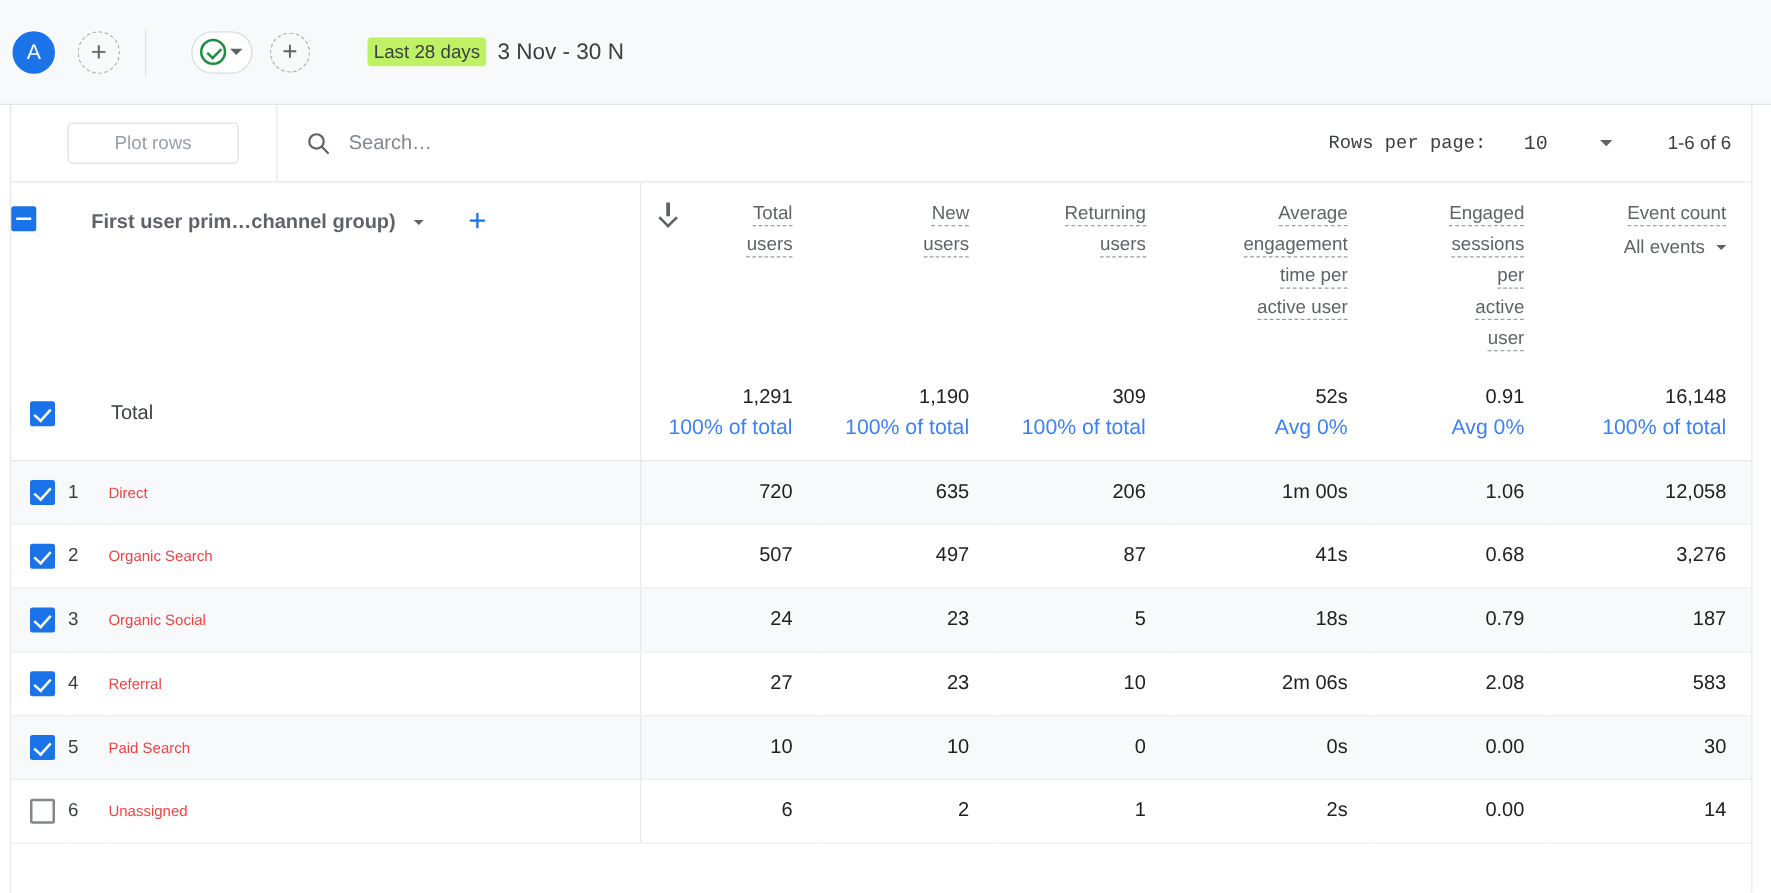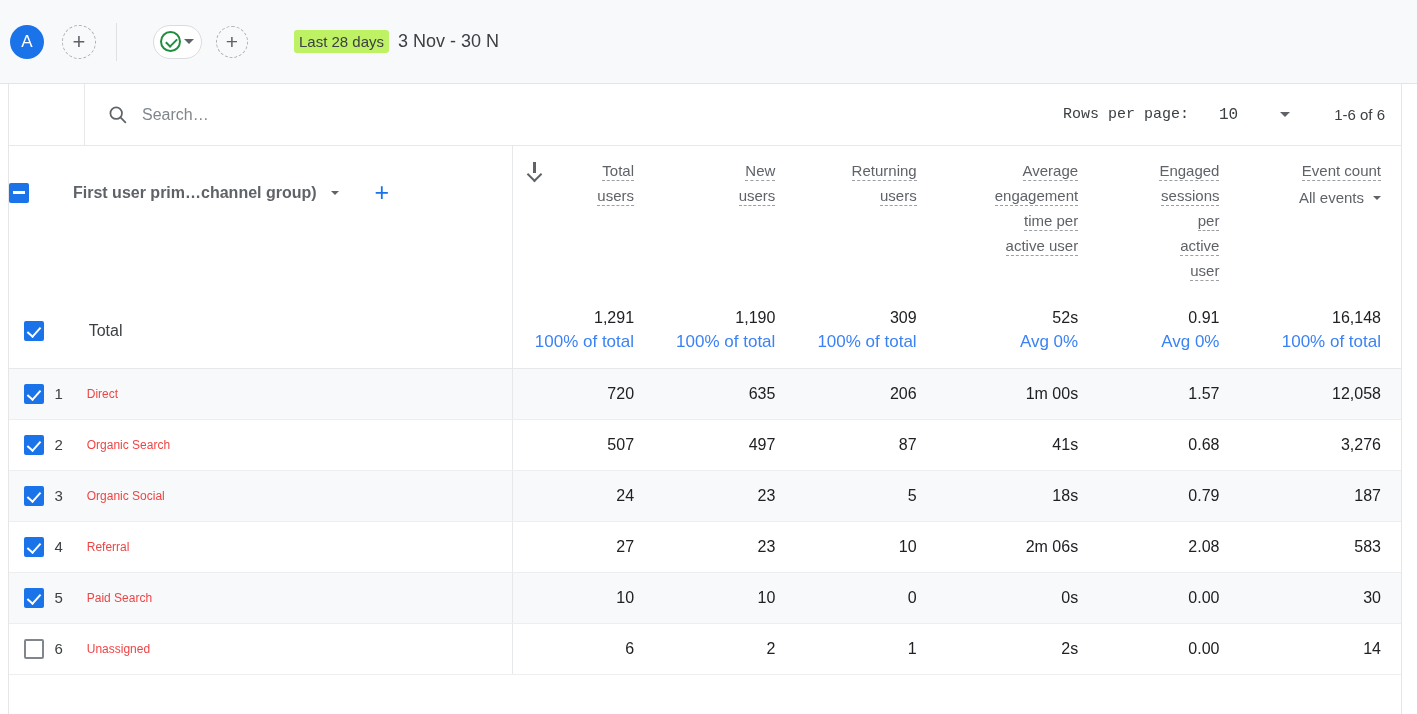--- a/index.html
+++ b/index.html
@@ -122,21 +122,21 @@
   .col-dim   { width: 422px; }
   .col-m     { width: 140px; }
   .col-m-wide{ width: 160px; }
 
   thead th {
     vertical-align: top;
     padding-top: 12px;
     height: 148px;
   }
   .dim-head {
-    display: flex; align-items: center; padding-top: 7px; margin-top: 15px;
+    display: flex; padding-top: 7px;
   }
   .cb {
     width: 20px; height: 20px; border-radius: 2px; flex: 0 0 auto;
     position: relative; cursor: pointer;
   }
   .cb.checked { background: #1a73e8; }
   .cb.checked::after {
     content: ""; position: absolute; left: 6px; top: 3px;
     width: 6px; height: 11px;
     border-right: 2.4px solid #fff; border-bottom: 2.4px solid #fff;
@@ -223,20 +223,21 @@
   <div class="date-area">
     <span class="date-chip">Last 28 days</span>
     <span class="date-range">3 Nov - 30 N</span>
   </div>
 </div>
 
 <div class="body-wrap">
   <div class="card">
 
     <div class="table-toolbar">
+      <button class="plot-rows-btn">Plot rows</button>
       <div class="tb-div"></div>
       <div class="search-box">
         <svg class="search-icon" viewBox="0 0 24 24">
           <circle cx="10.5" cy="10.5" r="6.6" fill="none" stroke="#5f6368" stroke-width="2"></circle>
           <line x1="15.4" y1="15.4" x2="21" y2="21" stroke="#5f6368" stroke-width="2" stroke-linecap="round"></line>
         </svg>
         <input class="search-input" type="text" placeholder="Search…" style="">
       </div>
       <div class="rows-per-page">
         <span class="rpp-label">Rows per page:</span>
@@ -350,21 +351,21 @@
         <tr class="data-row alt">
           <td class="chk-cell">
               <div class="cb checked"></div>
             </td>
           <td class="idx">1</td>
           <td class="dim-cell">Direct</td>
           <td class="num vline-cell">720</td>
           <td class="num">635</td>
           <td class="num">206</td>
           <td class="num">1m 00s</td>
-          <td class="num">1.57</td>
+          <td class="num">1.06</td>
           <td class="num">12,058</td>
         </tr>
 
         <tr class="data-row">
           <td class="chk-cell">
               <div class="cb checked"></div>
             </td>
           <td class="idx">2</td>
           <td class="dim-cell">Organic Search</td>
           <td class="num vline-cell">507</td>

